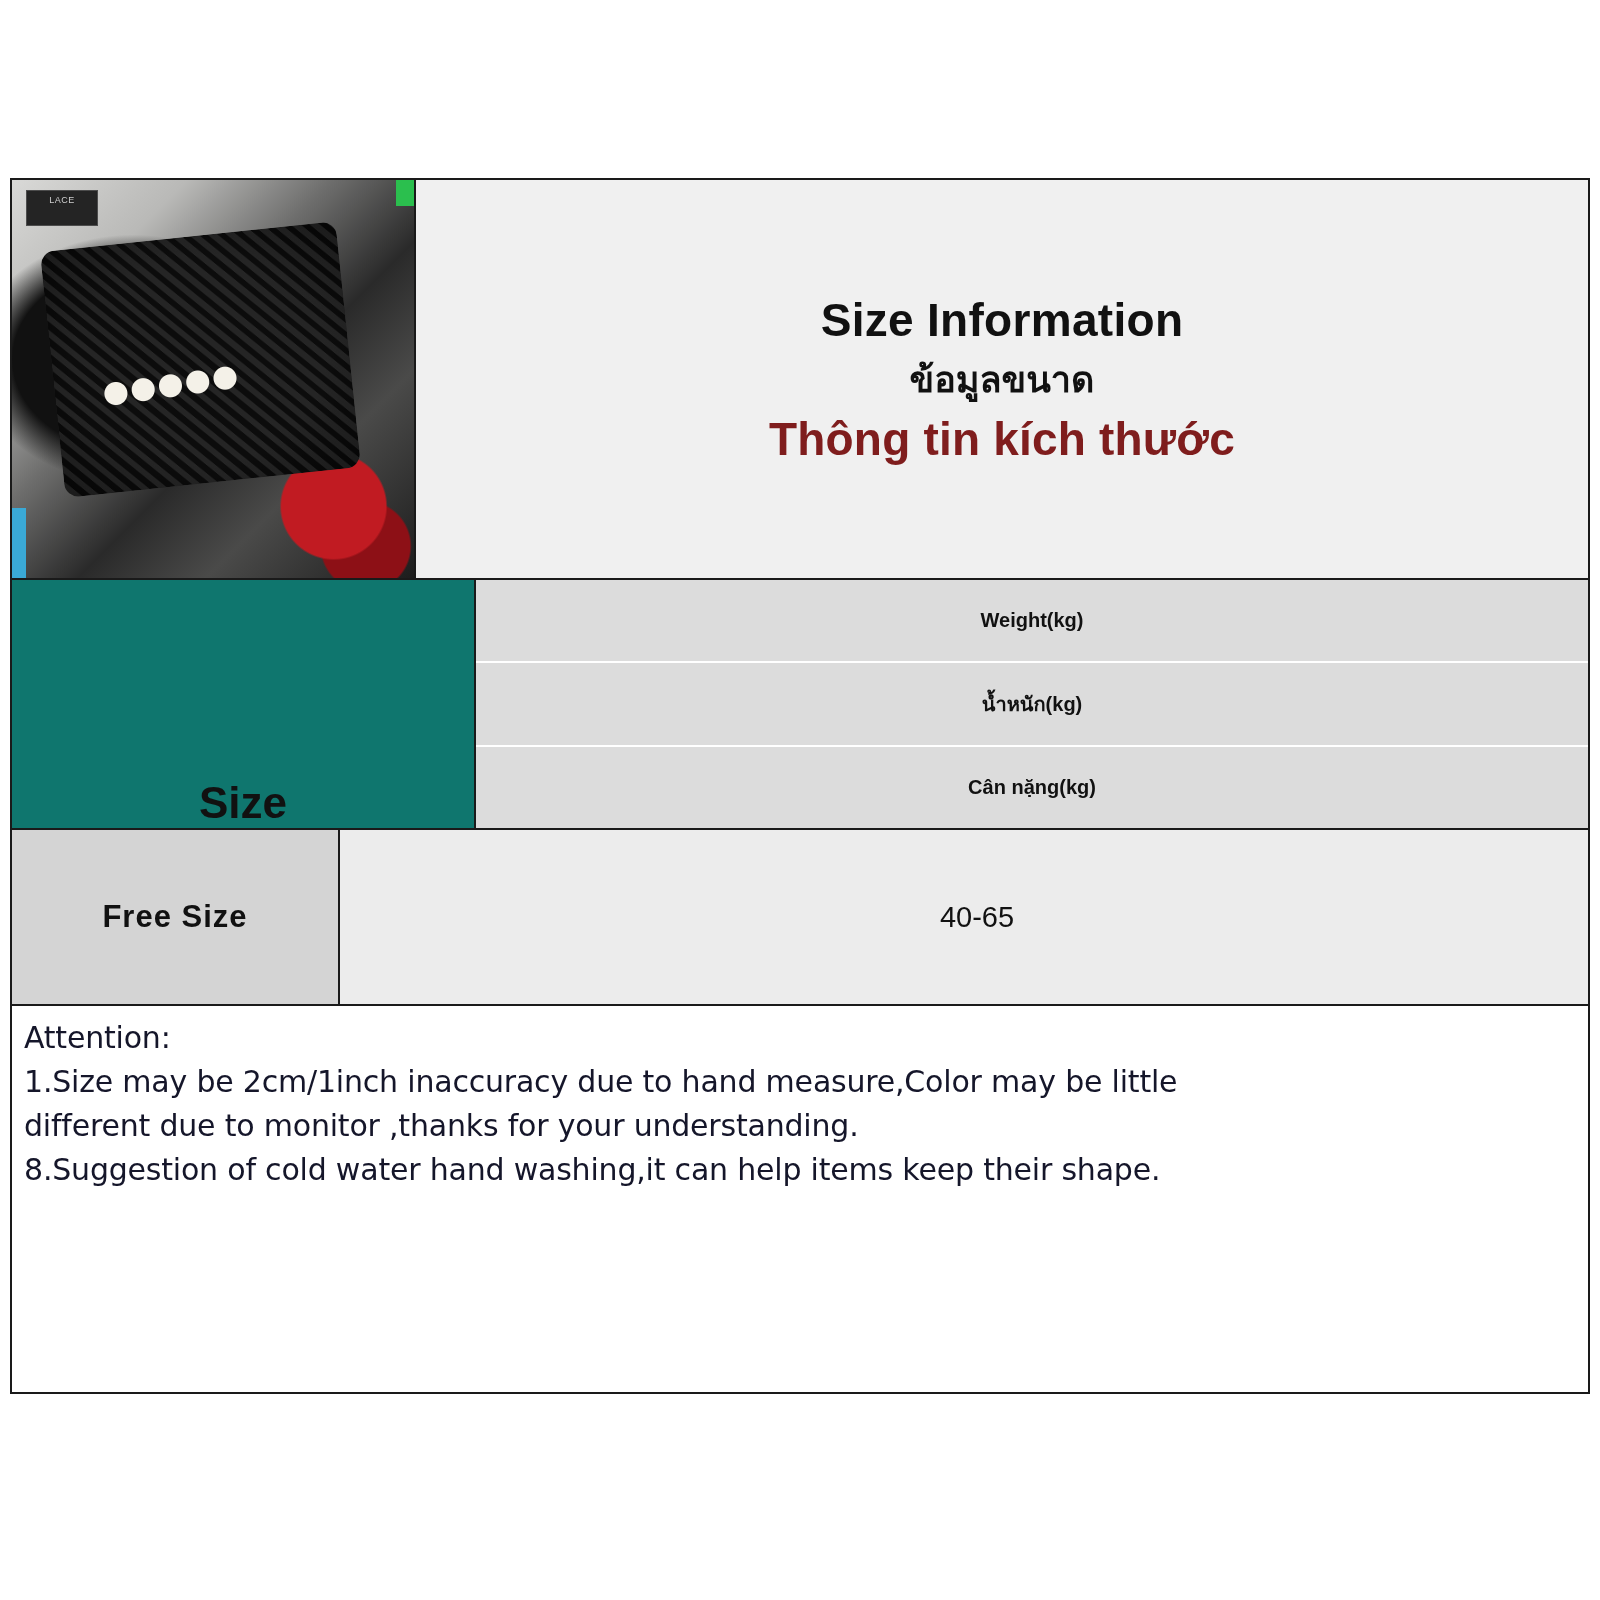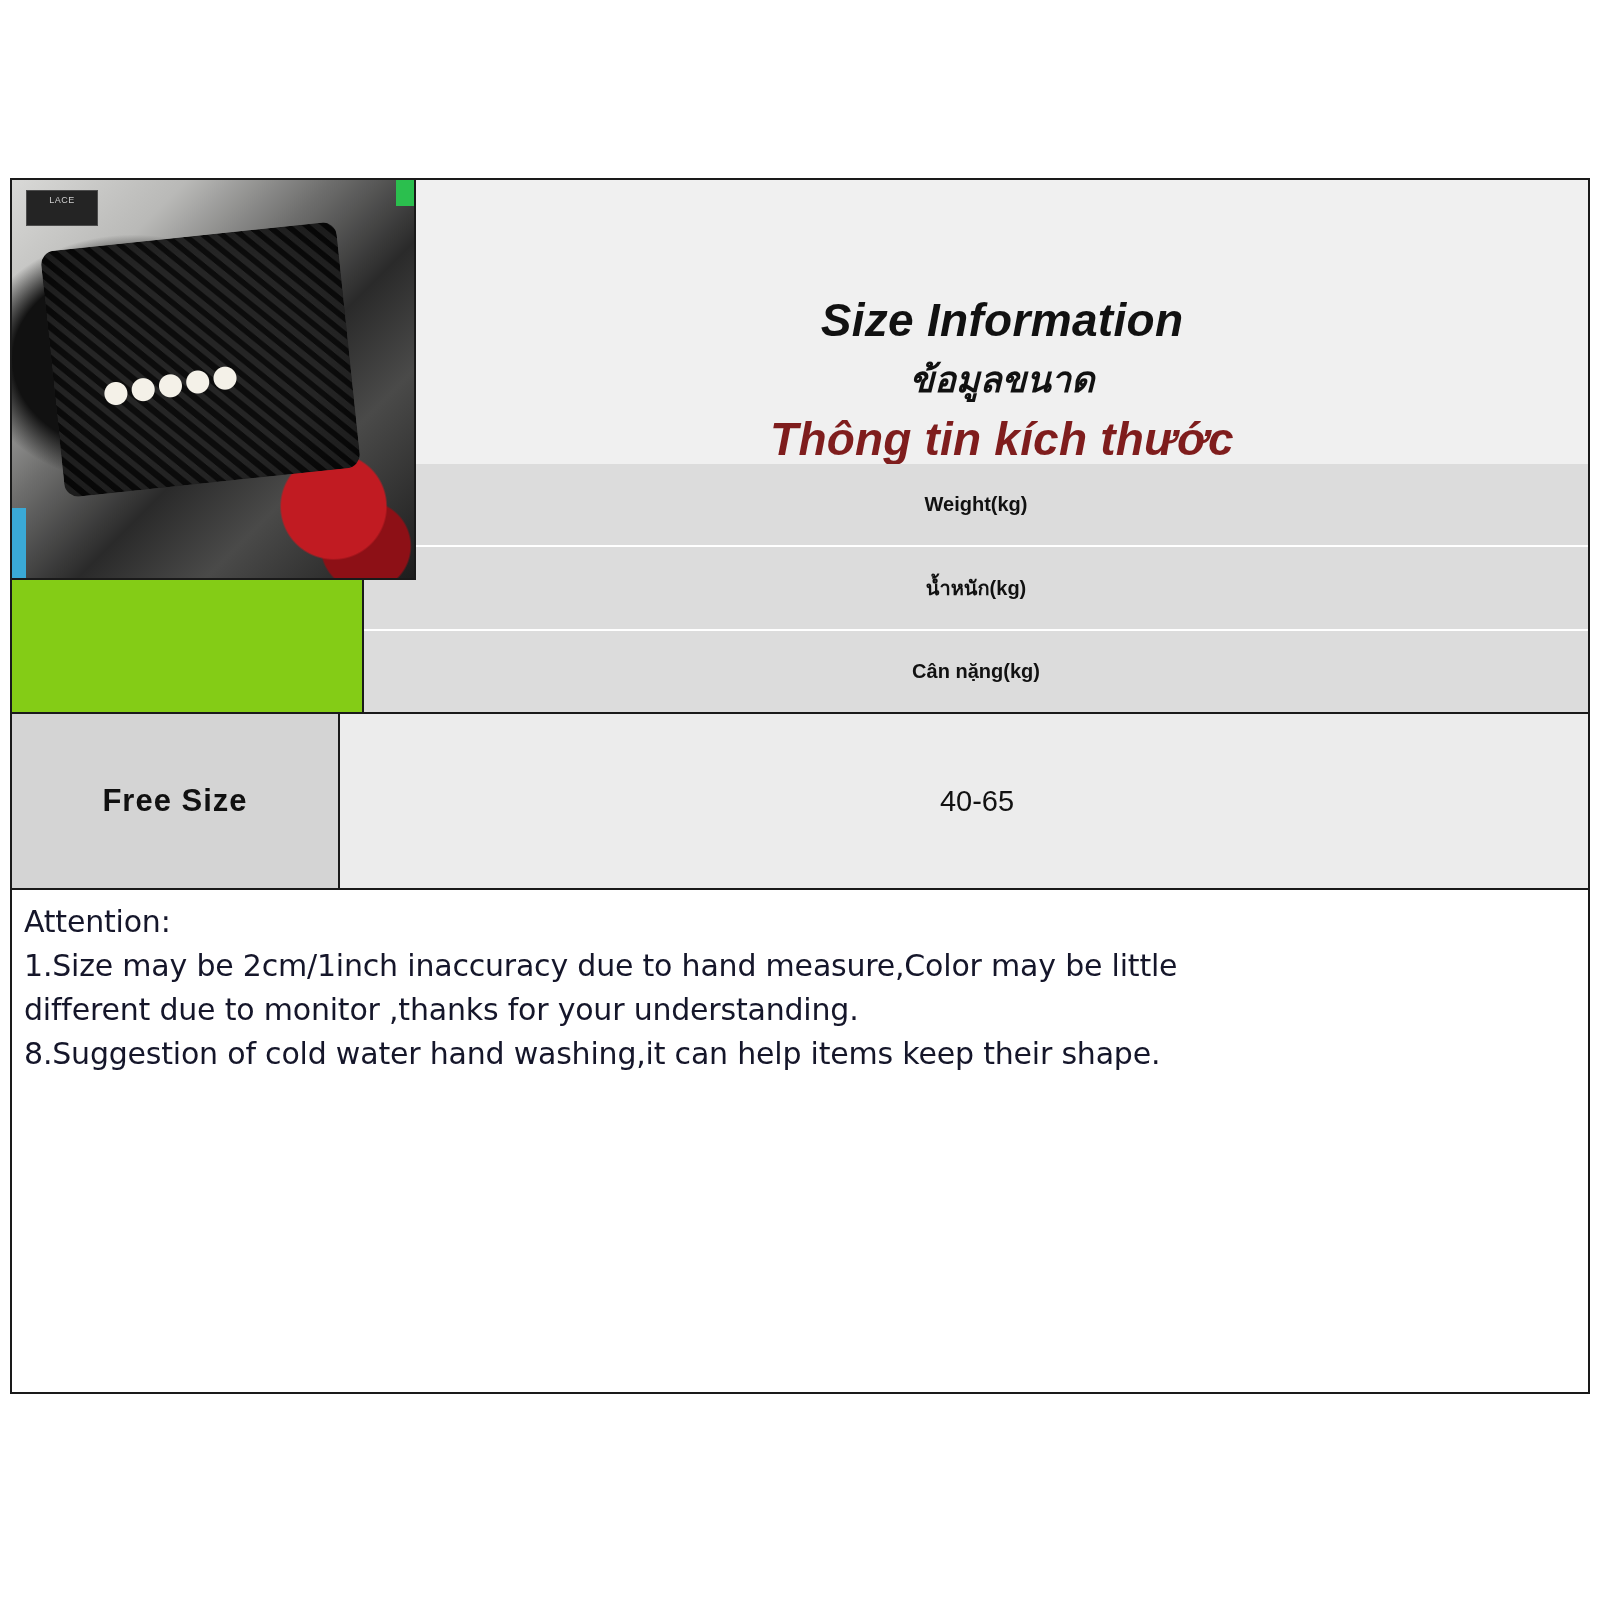--- a/index.html
+++ b/index.html
@@ -26,21 +26,21 @@
     width: 1580px;
     height: 1216px;
     border: 2px solid #1a1a1a;
     box-sizing: border-box;
     background: #ffffff;
   }
 
   
   .top-row {
     display: flex;
-    height: 284px;
+    height: 400px;
     box-sizing: border-box;
   }
 
   .photo-cell {
     width: 404px;
     height: 400px;
     box-sizing: border-box;
     border-right: 2px solid #1a1a1a;
     border-bottom: 2px solid #1a1a1a;
     overflow: hidden;
@@ -125,21 +125,20 @@
     flex: 1;
     height: 400px;
     box-sizing: border-box;
     border-bottom: 2px solid #1a1a1a;
     background: #f0f0f0;
     display: flex;
     flex-direction: column;
     align-items: center;
     justify-content: center;
     gap: 4px;
-    font-style: italic;
   }
   .title-en {
     font-size: 46px;
     font-weight: bold;
     color: #111;
     letter-spacing: .3px;
   }
   .title-th {
     font-size: 36px;
     font-weight: bold;
@@ -152,27 +151,27 @@
     letter-spacing: .2px;
   }
 
   
   .header-row {
     display: flex;
     height: 250px;
     box-sizing: border-box;
   }
   .size-label-cell {
-    width: 352px;
+    width: 464px;
     box-sizing: border-box;
     border-right: 2px solid #1a1a1a;
     border-bottom: 2px solid #1a1a1a;
-    background: #84cc16;
-    display: flex;
-    align-items: flex-start;
+    background: #0f766e;
+    display: flex;
+    align-items: flex-end;
     justify-content: center;
   }
   .size-label-cell .txt {
     font-size: 44px;
     font-weight: bold;
     color: #111;
   }
   .header-stack {
     flex: 1;
     display: flex;

